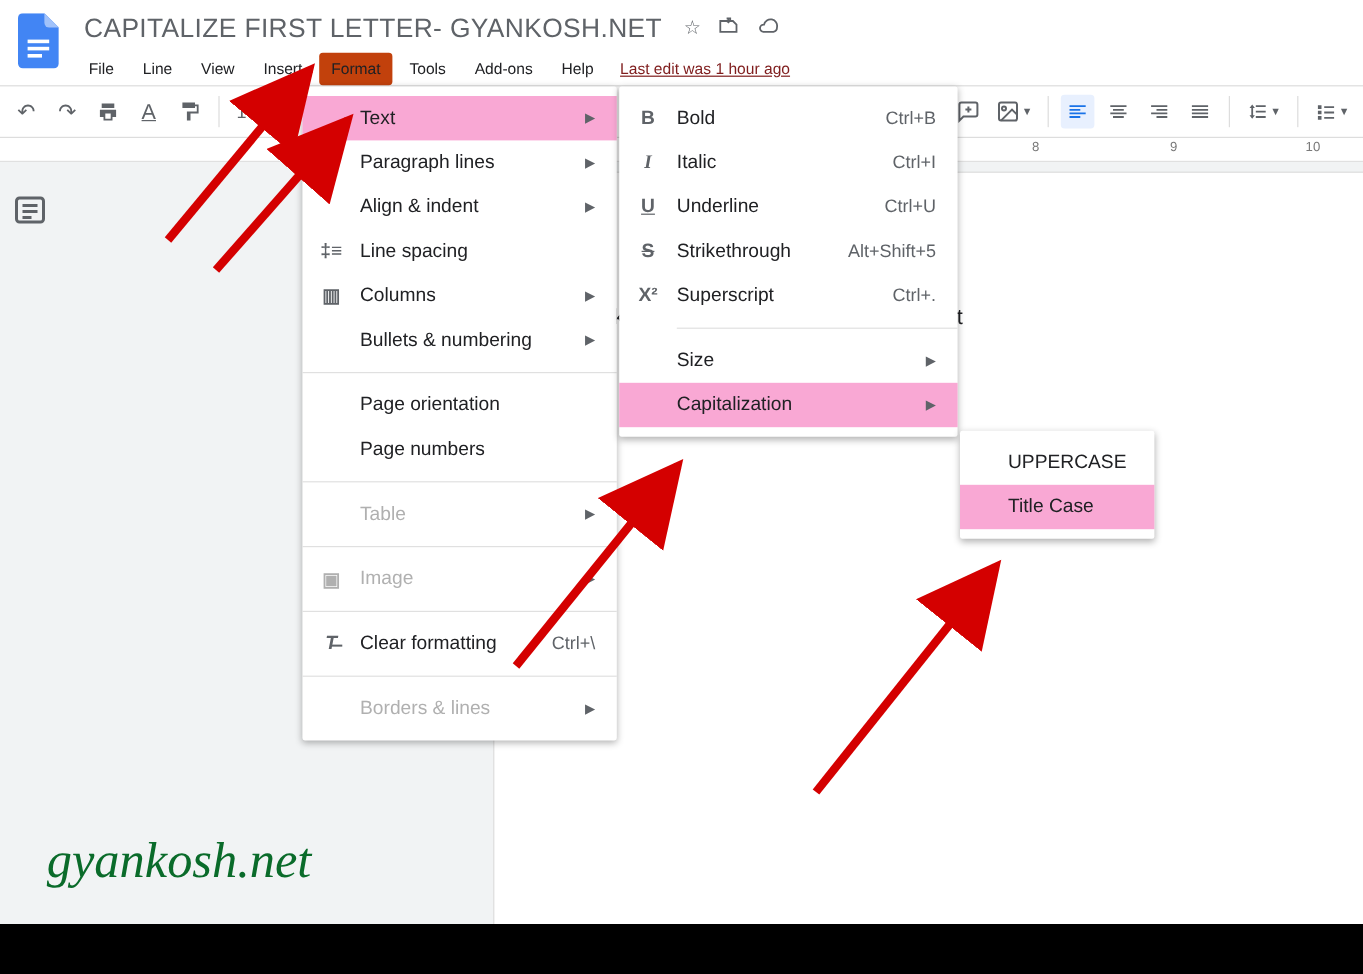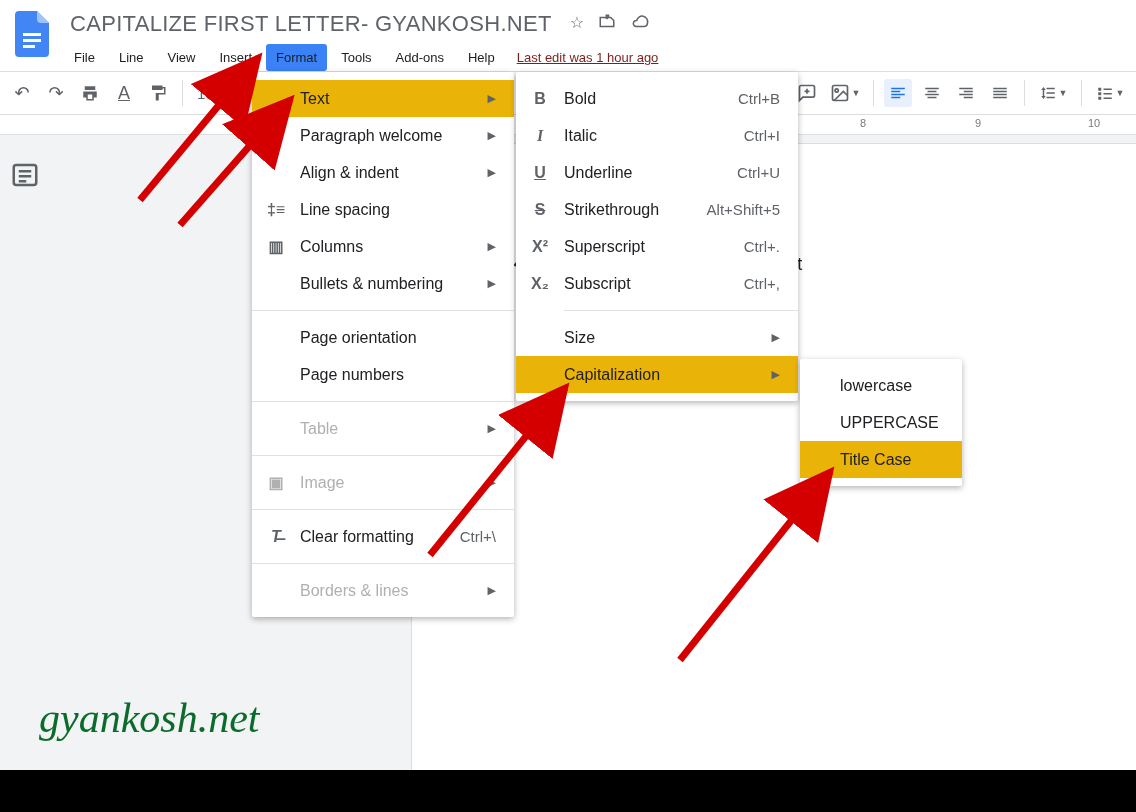--- a/index.html
+++ b/index.html
@@ -4,38 +4,38 @@
 <style>
   * { box-sizing: border-box; margin: 0; padding: 0; font-family: Arial, Helvetica, sans-serif; }
   body { width: 1136px; height: 812px; background: #fff; overflow: hidden; position: relative; }
   .header { display: flex; align-items: flex-start; padding: 8px 12px 0 12px; }
   .docs-logo { width: 40px; height: 52px; margin-right: 12px; display:flex; align-items:center; justify-content:center; }
   .title-row { display: flex; align-items: center; gap: 12px; }
   .doc-title { font-size: 22px; color: #5f6368; letter-spacing: .3px; padding: 3px 6px; }
   .title-icons { display: flex; gap: 14px; color: #5f6368; }
   .menu-row { display: flex; gap: 4px; padding-top: 4px; font-size: 13px; color: #202124; align-items: center;}
   .menu-row .mi { padding: 6px 10px; cursor: pointer; border-radius:3px;}
-  .menu-row .mi.hover { background: #3b82f6; }
+  .menu-row .mi.hover { background: #c2410c; }
   .last-edit { color: #7f1d1d; text-decoration: underline; margin-left: 8px; cursor:pointer; }
   .toolbar { display:flex; align-items:center; height:44px; border-top:1px solid #ddd; border-bottom:1px solid #ddd; padding: 0 8px; gap:6px; background:#fff;}
   .tb-btn { width:28px; height:28px; display:flex; align-items:center; justify-content:center; color:#5f6368; cursor:pointer; border-radius:3px; font-size:18px; }
   .tb-sep { width:1px; height:26px; background:#ddd; margin:0 4px;}
   .zoom { font-size:15px; color:#5f6368; padding:0 4px; display:flex; align-items:center; gap:4px;}
   .ruler { position:relative; height:20px; border-bottom:1px solid #e0e0e0; background:#fff; font-size:11px; color:#7a7a7a; z-index:1;}
   .ruler .tick { position:absolute; top:2px; }
   .doc-area { position:absolute; left:0; right:0; top:132px; bottom:0; background:#f1f3f4; }
   .page { position:absolute; left:412px; top:12px; width:780px; height:640px; background:#fff; box-shadow:0 0 0 1px #ddd; padding: 110px 40px 40px 40px; font-size:18px; color:#202124;}
   .underline-wavy { text-decoration: underline; text-decoration-style: wavy; text-decoration-color:#d93025;}
   .outline-panel { position:absolute; left:10px; top:160px; }
   
   .dropdown { position:absolute; background:#fff; box-shadow:0 2px 6px rgba(0,0,0,0.3); border-radius:2px; font-size:16px; color:#202124; z-index:80; padding:8px 0;}
   .dd-item { display:flex; align-items:center; justify-content:space-between; height:37px; padding:0 18px 0 14px; gap:14px; cursor:pointer;}
   .dd-item .lbl-wrap { display:flex; align-items:center; gap:14px;}
   .dd-item .ico { width:20px; text-align:center; color:#5f6368; font-weight:bold;}
-  .dd-item.hover { background:#eab308; }
+  .dd-item.hover { background:#f9a8d4; }
   .dd-item.disabled { color:#b0b0b0; }
   .dd-item.disabled .ico { color:#b0b0b0; }
   .dd-sep { height:1px; background:#e0e0e0; margin:8px 0;}
   .short { color:#5f6368; font-size:15px;}
   .sub-triangle { color:#5f6368; font-size:11px;}
   #menu-format { left:252px; top:72px; width:262px; }
   #menu-text   { left:516px; top:72px; width:282px; }
   #menu-cap    { left:800px; top:359px; width:162px; }
   #menu-cap .dd-item { padding-left:40px; }
   .arrow-svg { position:absolute; z-index:90; pointer-events:none;}
@@ -190,21 +190,21 @@
   <div class="dd-item hover">
       <div class="lbl-wrap">
         <span class="ico"></span>
         <span>Text</span>
       </div>
       <span class="sub-triangle">▶</span>
     </div>
   <div class="dd-item">
       <div class="lbl-wrap">
         <span class="ico"></span>
-        <span>Paragraph welcome</span>
+        <span>Paragraph lines</span>
       </div>
       <span class="sub-triangle">▶</span>
     </div>
   <div class="dd-item">
       <div class="lbl-wrap">
         <span class="ico"></span>
         <span>Align &amp; indent</span>
       </div>
       <span class="sub-triangle">▶</span>
     </div>
@@ -304,48 +304,38 @@
       </div>
       <span class="short">Alt+Shift+5</span>
     </div>
   <div class="dd-item">
       <div class="lbl-wrap">
         <span class="ico">X²</span>
         <span>Superscript</span>
       </div>
       <span class="short">Ctrl+.</span>
     </div>
-  <div class="dd-item">
-      <div class="lbl-wrap">
-        <span class="ico">X₂</span>
-        <span>Subscript</span>
-      </div>
-      <span class="short">Ctrl+,</span>
-    </div>
   <div class="dd-sep" style="margin-left:48px"></div>
   <div class="dd-item">
       <div class="lbl-wrap">
         <span class="ico"></span>
         <span>Size</span>
       </div>
       <span class="sub-triangle">▶</span>
     </div>
   <div class="dd-item hover">
       <div class="lbl-wrap">
         <span class="ico"></span>
         <span>Capitalization</span>
       </div>
       <span class="sub-triangle">▶</span>
     </div>
 </div>
 
 <div id="menu-cap" class="dropdown">
-  <div class="dd-item">
-      <span>lowercase</span>
-    </div>
   <div class="dd-item">
       <span>UPPERCASE</span>
     </div>
   <div class="dd-item hover">
       <span>Title Case</span>
     </div>
 </div>
 
 <svg class="arrow-svg" style="left:0;top:0" width="1136" height="812">
   <defs>

